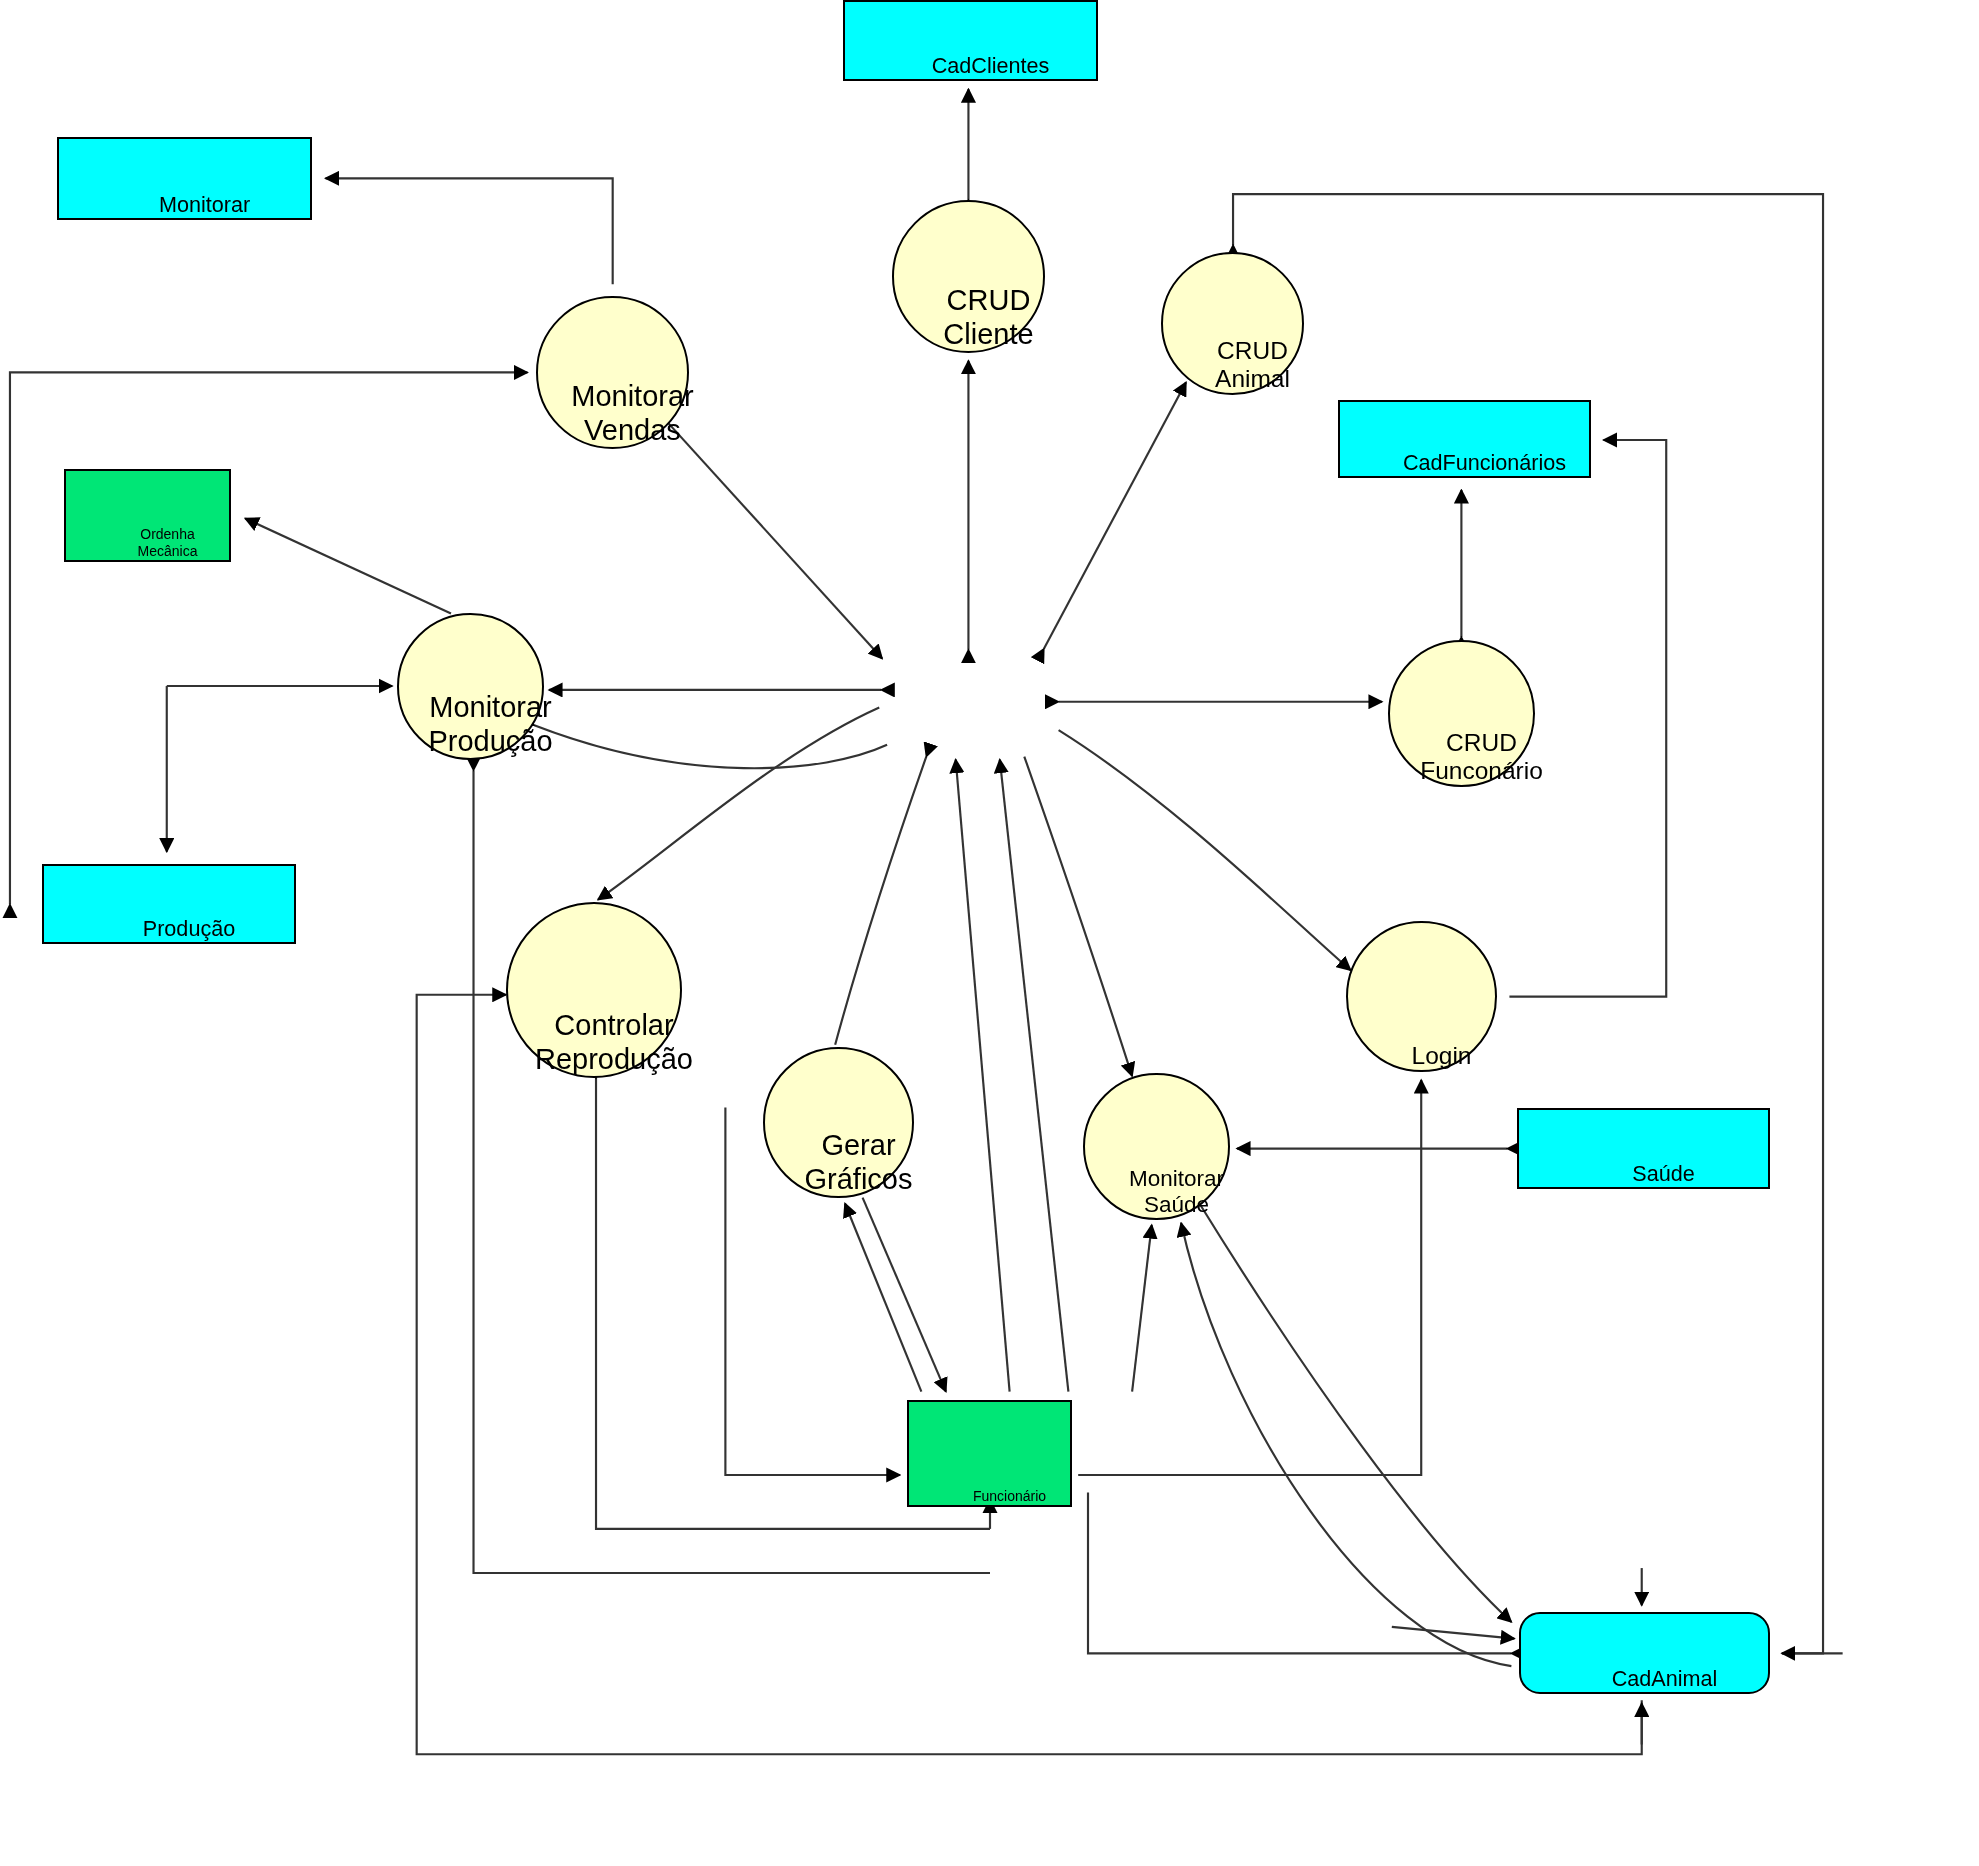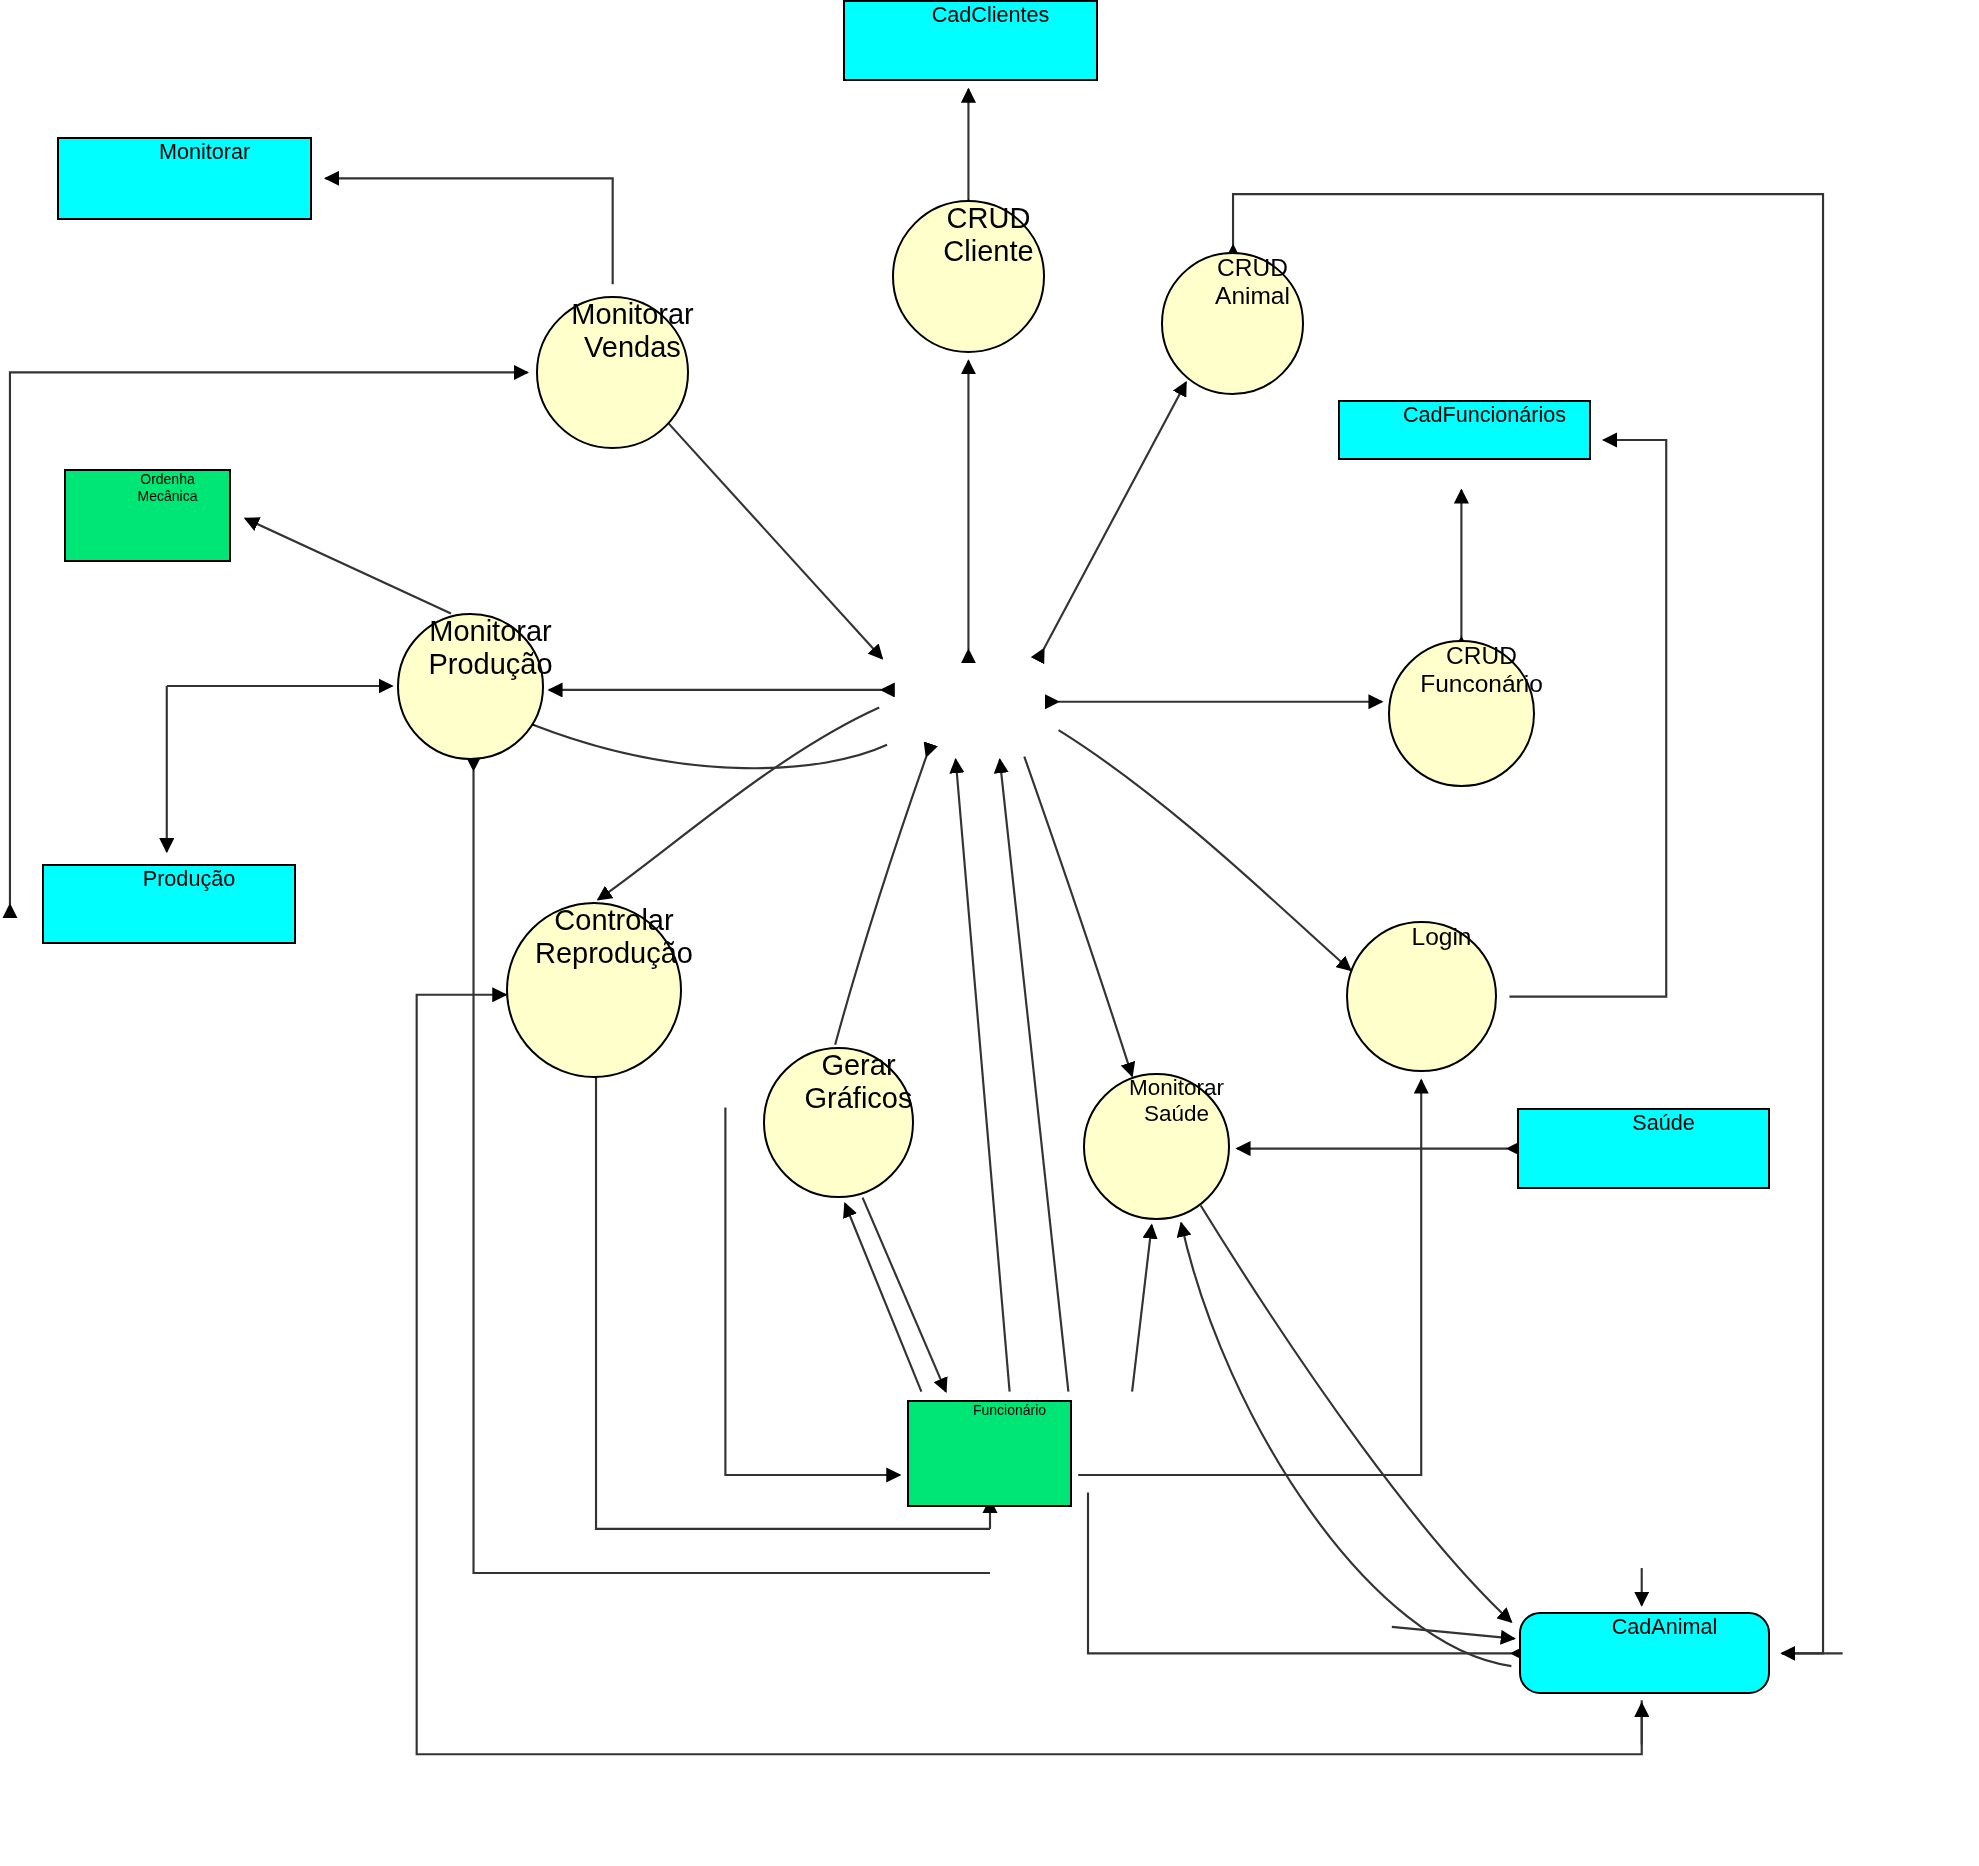--- a/index.html
+++ b/index.html
@@ -1,19 +1,19 @@
 <!DOCTYPE html>
 <html><head>
 <meta charset="utf-8">
 <style>
   html,body{margin:0;padding:0;background:#ffffff;}
   body{width:1980px;height:1866px;font-family:"Liberation Sans",sans-serif;}
   #stage{position:relative;width:1980px;height:1866px;overflow:hidden;background:#fff;}
   svg#wires{position:absolute;left:0;top:0;width:1980px;height:1866px;}
-  .node{position:absolute;box-sizing:border-box;display:flex;align-items:flex-start;justify-content:center;text-align:center;padding-left:40px;}
+  .node{position:absolute;box-sizing:border-box;display:flex;align-items:flex-end;justify-content:center;text-align:center;padding-left:40px;}
   .store{border:2.9px solid #000;background:#00ffff;font-size:21.6px;color:#000;line-height:1.2;}
   .entity{border:2.9px solid #000;background:#00e676;font-size:14px;color:#000;line-height:1.2;}
   .proc{border:2.9px solid #000;background:#ffffcc;border-radius:50%;font-size:29px;color:#000;line-height:1.15;}
   .proc.sm{font-size:22.5px;}
   .proc.md{font-size:24.5px;}
   .lbl{white-space:pre-line;}
 </style>
 </head>
 <body>
 
@@ -95,21 +95,21 @@
       <path d="M 1420 1660 L 1545 1672" marker-end="url(#ah2)"></path>
     </g>
   </svg>
 
   <div class="node store" style="left:843px;top:0px;width:255px;height:81px;">
     <span class="lbl">CadClientes</span>
   </div>
   <div class="node store" style="left:57px;top:137px;width:255px;height:83px;">
     <span class="lbl">Monitorar</span>
   </div>
-  <div class="node store" style="left:1338px;top:400px;width:253px;height:60px;">
+  <div class="node store" style="left:1338px;top:400px;width:253px;height:78px;">
     <span class="lbl">CadFuncionários</span>
   </div>
   <div class="node store" style="left:42px;top:864px;width:254px;height:80px;">
     <span class="lbl">Produção</span>
   </div>
   <div class="node store" style="left:1517px;top:1108px;width:253px;height:81px;">
     <span class="lbl">Saúde</span>
   </div>
   <div class="node store" style="left:1519px;top:1612px;width:251px;height:82px;border-radius:21px;">
     <span class="lbl">CadAnimal</span>

